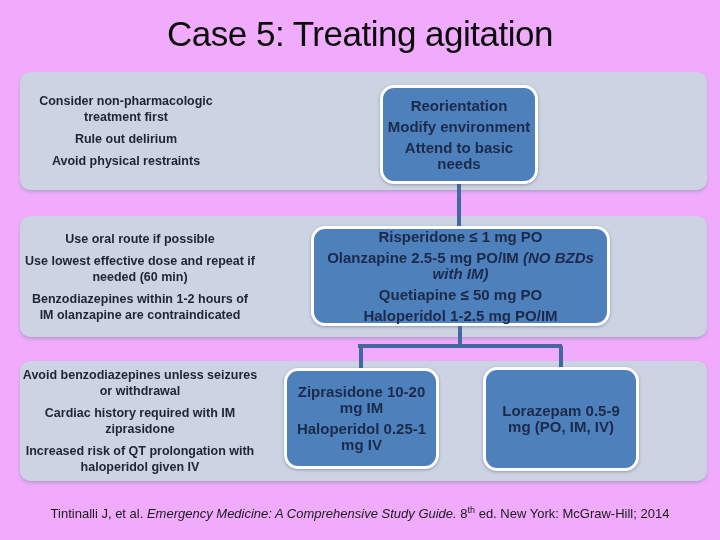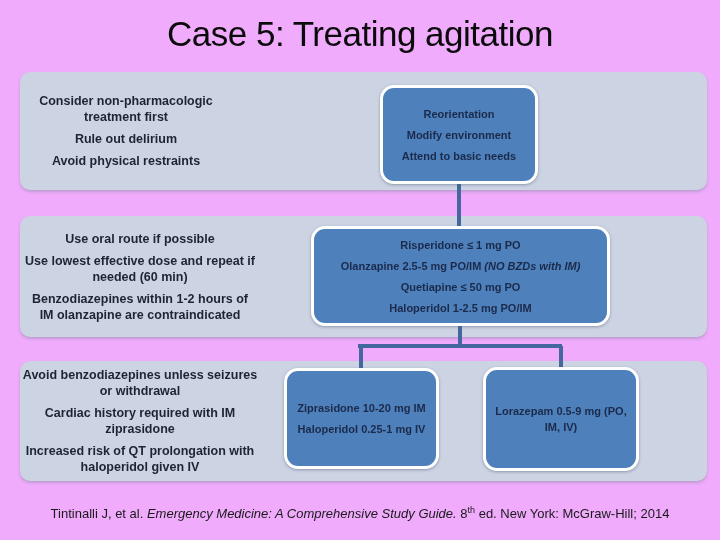--- a/index.html
+++ b/index.html
@@ -56,21 +56,21 @@
     border: 3px solid #ffffff;
     border-radius: 14px;
     box-shadow: 0 1px 3px rgba(90,100,125,0.55);
     display: flex;
     flex-direction: column;
     justify-content: center;
     align-items: center;
     gap: 5px;
     text-align: center;
     font-weight: bold;
-    font-size: 11px;
+    font-size: 15px;
     line-height: 16px;
     color: #1b2a4a;
     box-sizing: border-box;
     padding: 2px 4px;
   }
   #box1  { left: 380px; top: 85px;  width: 158px; height: 99px;  }
   #box2  { left: 311px; top: 226px; width: 299px; height: 100px; }
   #box3a { left: 284px; top: 368px; width: 155px; height: 101px; }
   #box3b { left: 483px; top: 367px; width: 156px; height: 104px; }
   .tbox p { margin: 0; }

